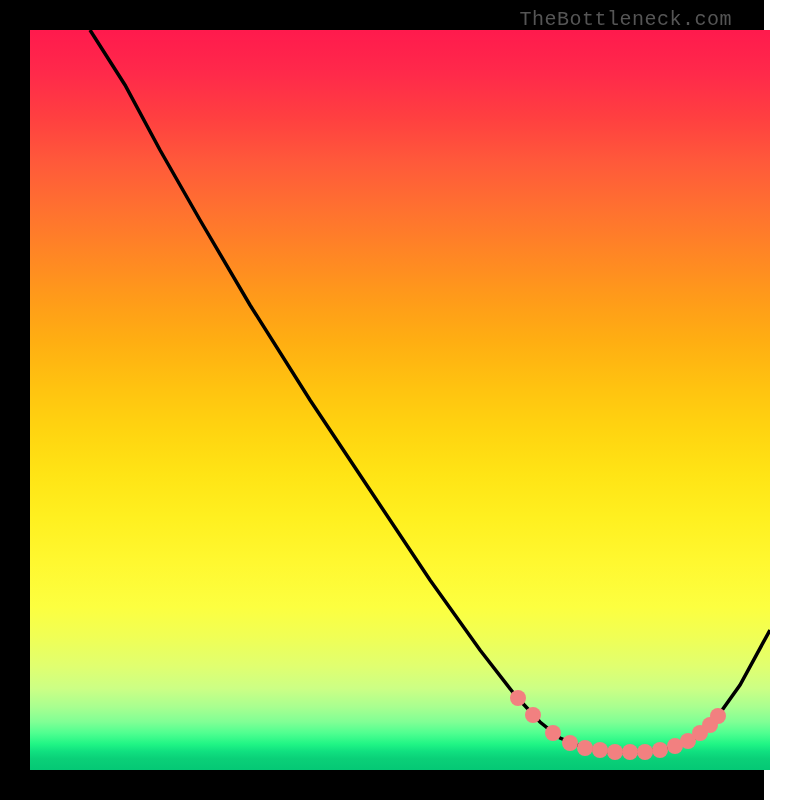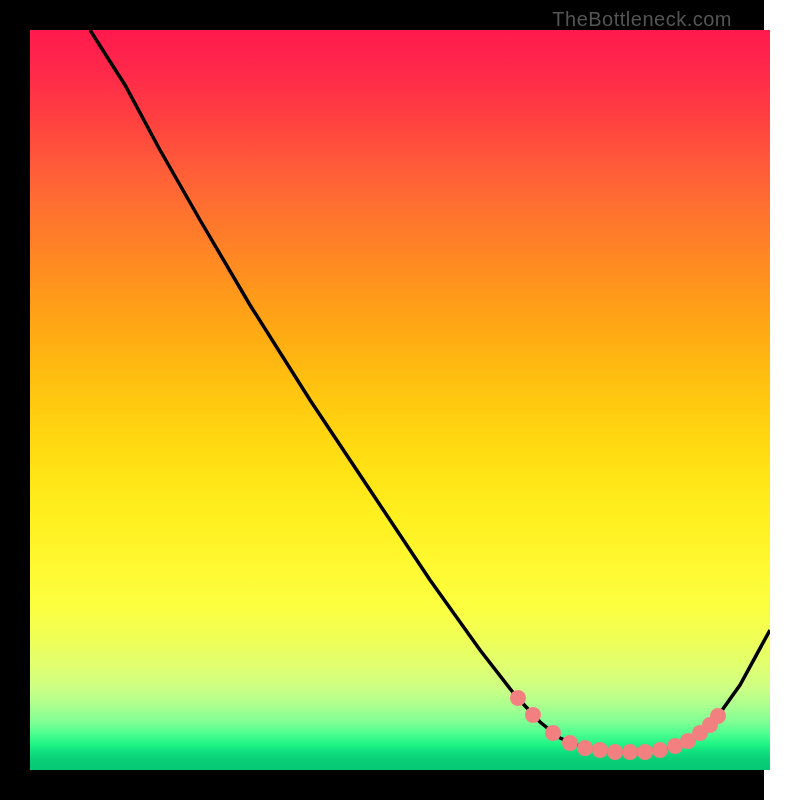--- a/index.html
+++ b/index.html
@@ -2,20 +2,21 @@
 <html><head>
 <meta charset="utf-8">
 <style>
   * { margin: 0; padding: 0; box-sizing: border-box; }
   body { width: 800px; height: 800px; overflow: hidden; position: relative; font-family: Arial, sans-serif; }
   .chart-container {
     width: 764px;
     height: 800px;
     position: relative;
     background: black;
+    font-family: Liberation Mono, monospace;
   }
   .plot-area {
     position: absolute;
     left: 30px;
     top: 30px;
     width: 740px;
     height: 740px;
     background: linear-gradient(to bottom,
       #ff1a4d 0%,
       #ff2a4a 6%,

